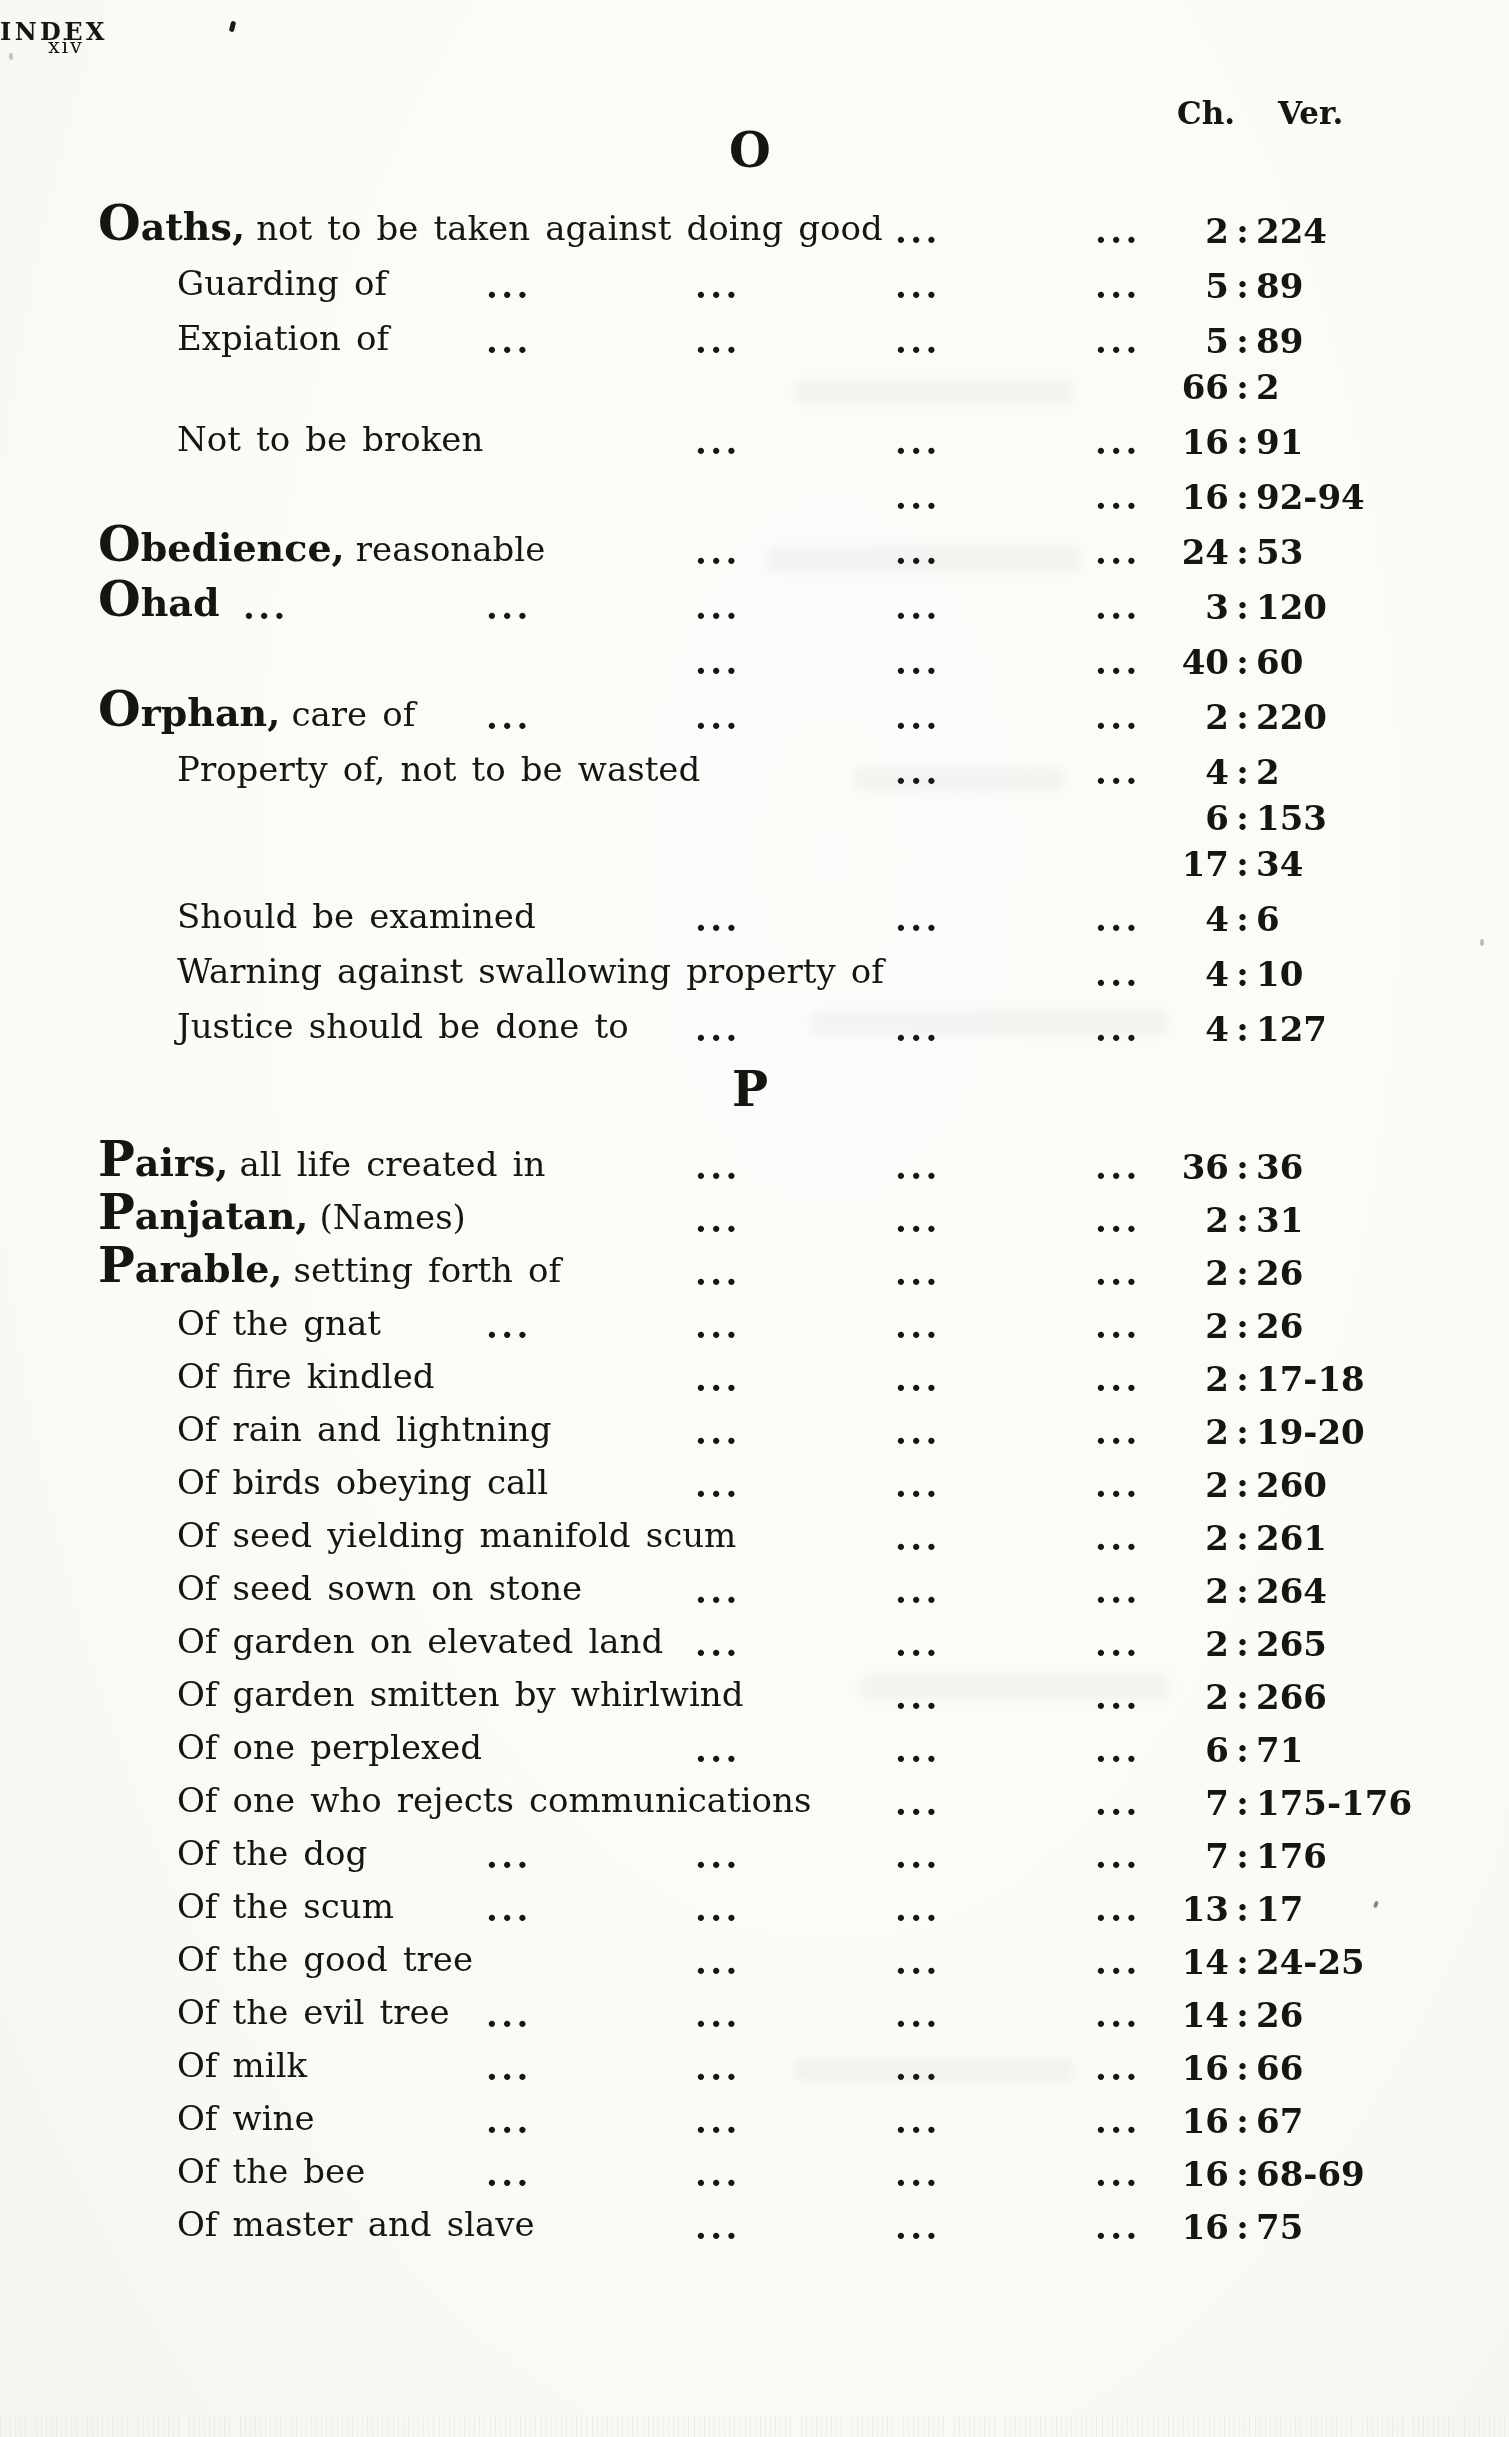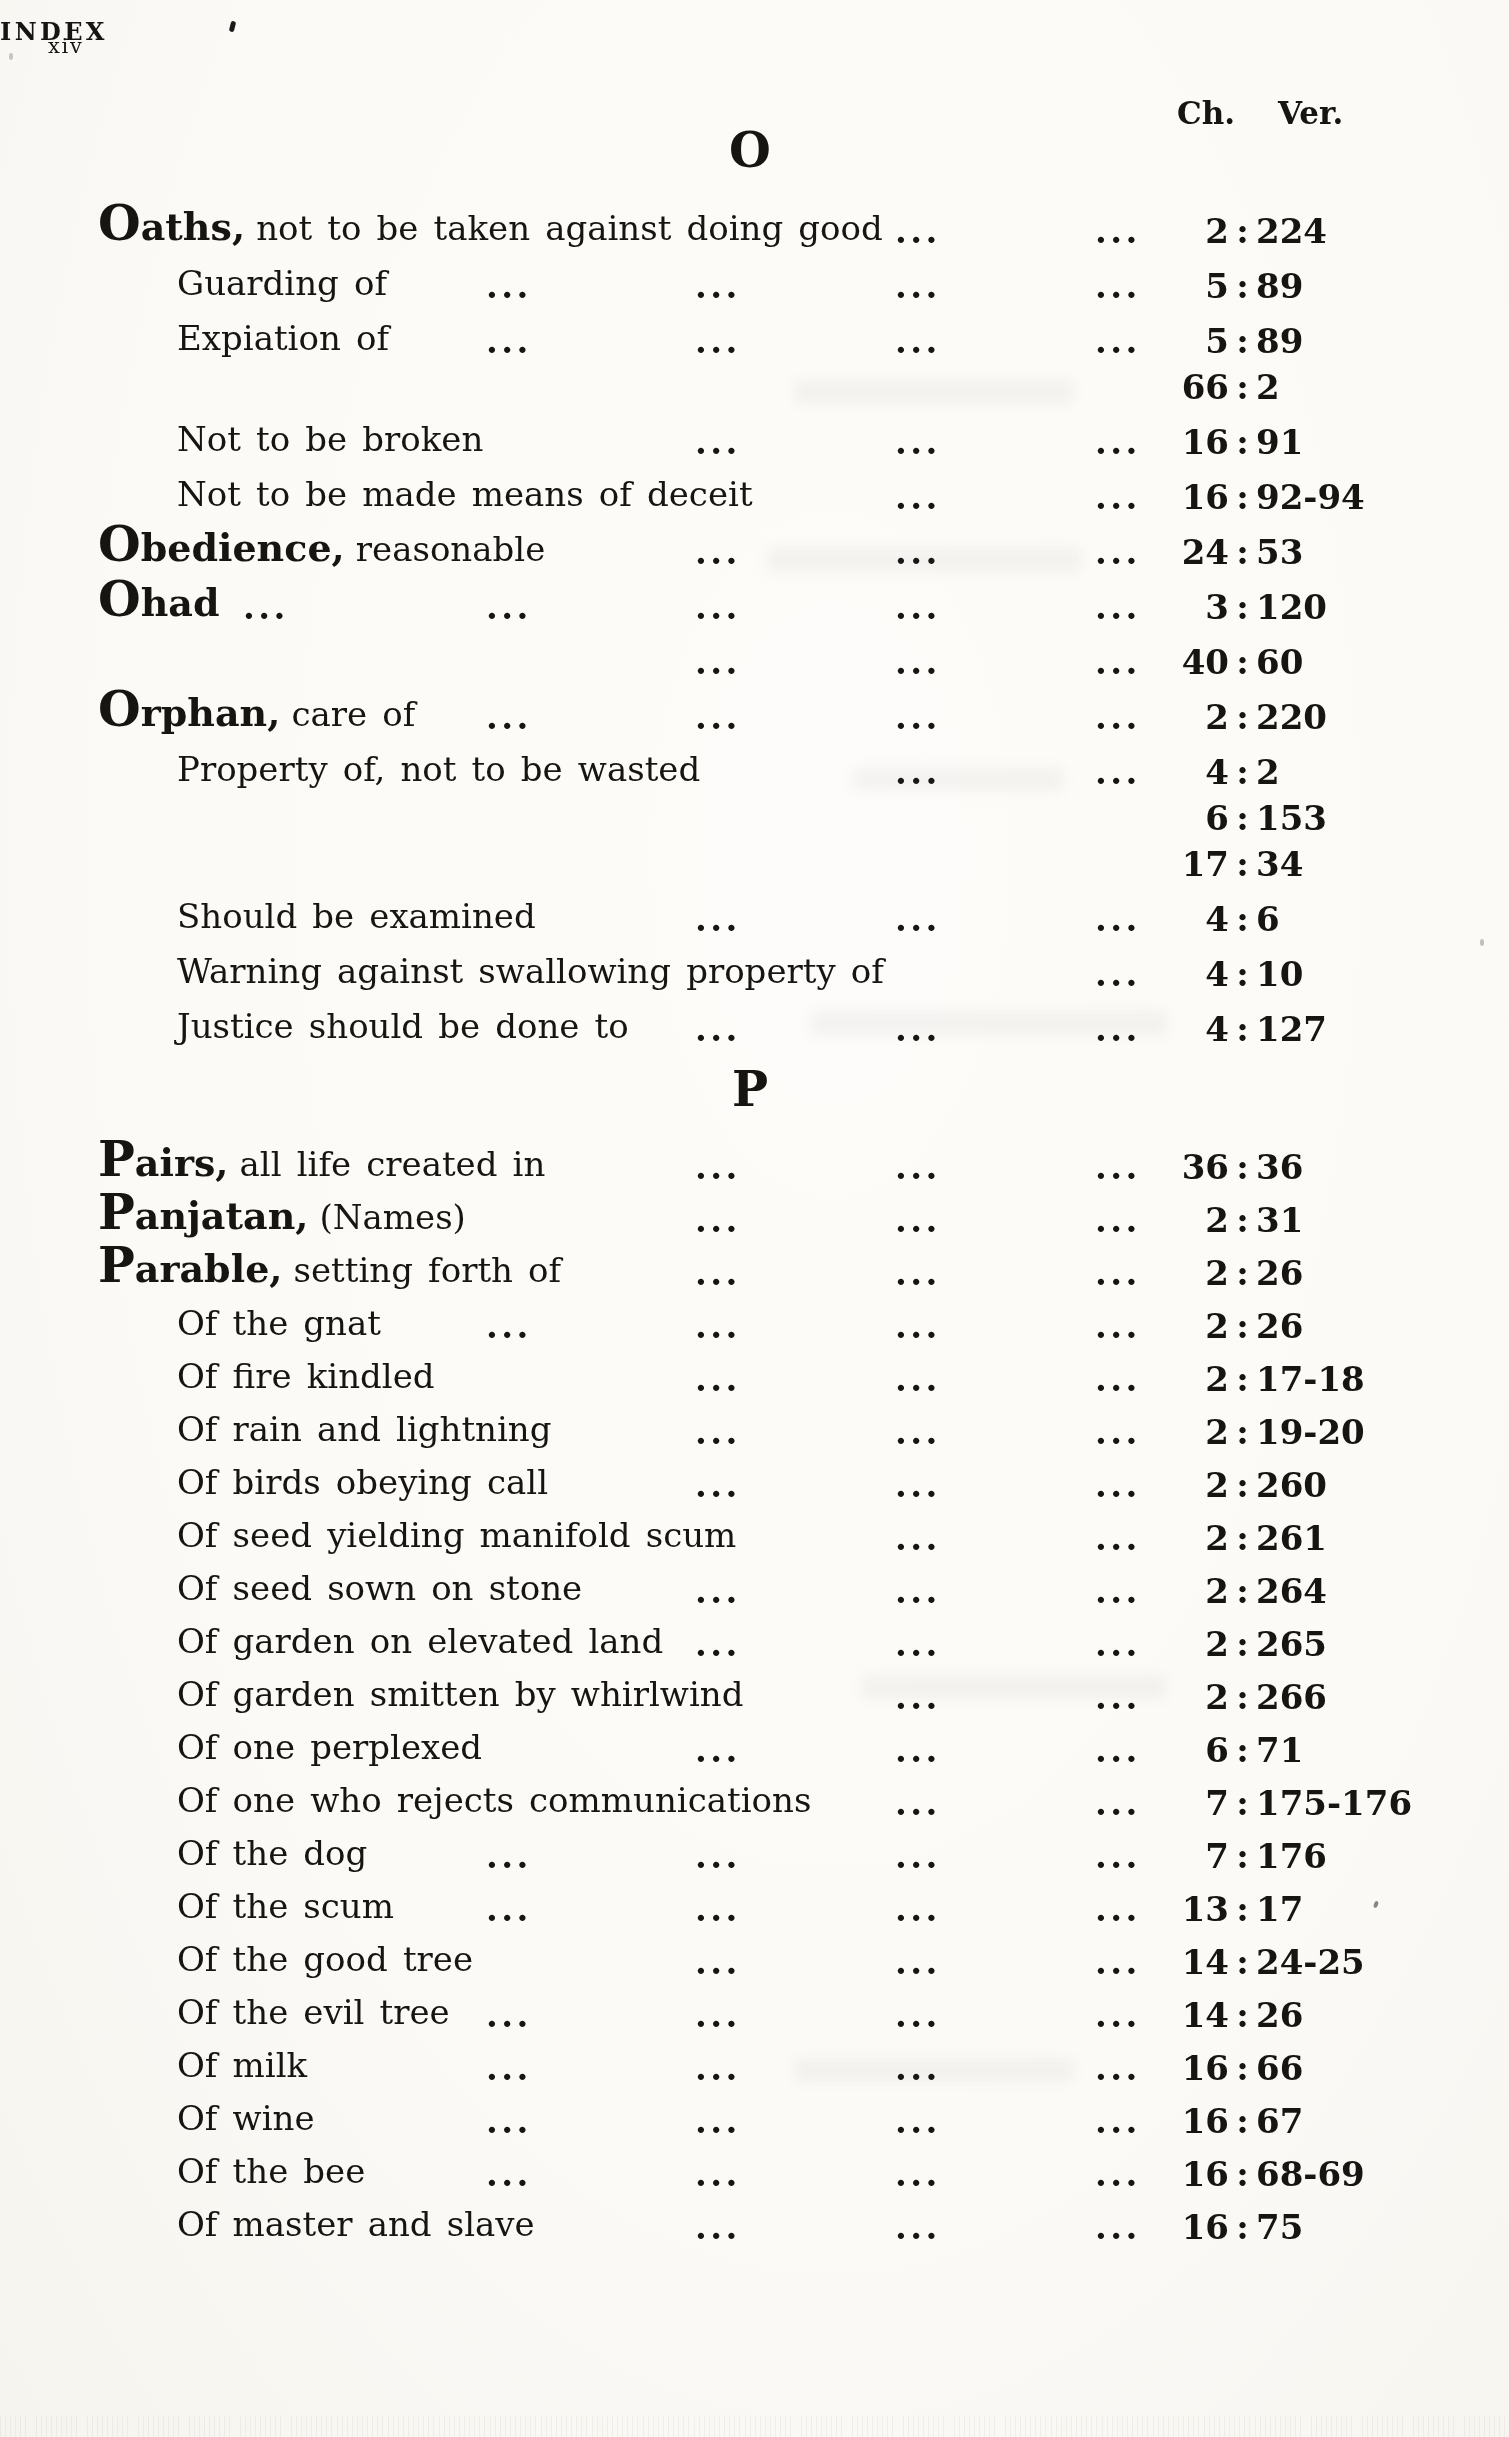--- a/index.html
+++ b/index.html
@@ -156,21 +156,20 @@
       <span class="ref-ch">16</span>
       <span class="ref-colon">:</span>
       <span class="ref-ver">91</span>
     </span>
   <span class="dot-group" style="left: 695px;">...</span>
             <span class="dot-group" style="left: 895px;">...</span>
             <span class="dot-group" style="left: 1095px;">...</span>
           </div>
 
   <div class="row">
-    <span class="label lv1"><span class="rest">Not to be made means of deceit</span></span>
     <span class="ref">
       <span class="ref-ch">16</span>
       <span class="ref-colon">:</span>
       <span class="ref-ver">92-94</span>
     </span>
   <span class="dot-group" style="left: 895px;">...</span>
             <span class="dot-group" style="left: 1095px;">...</span>
           </div>
 
   <div class="row">

